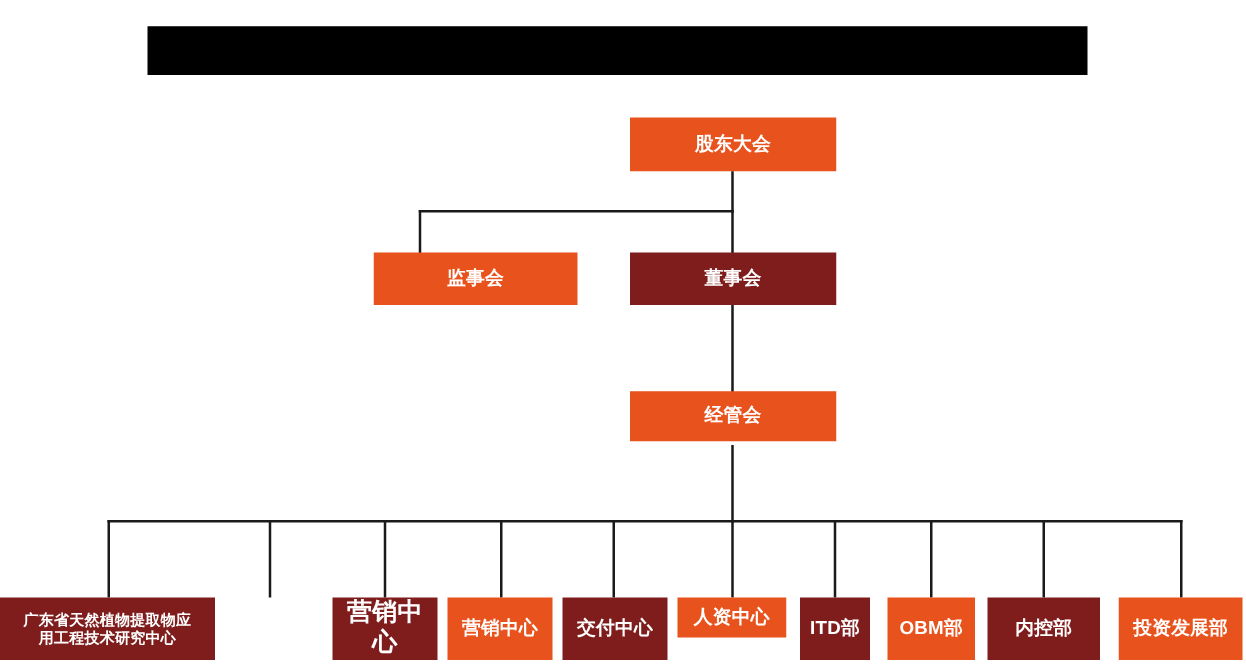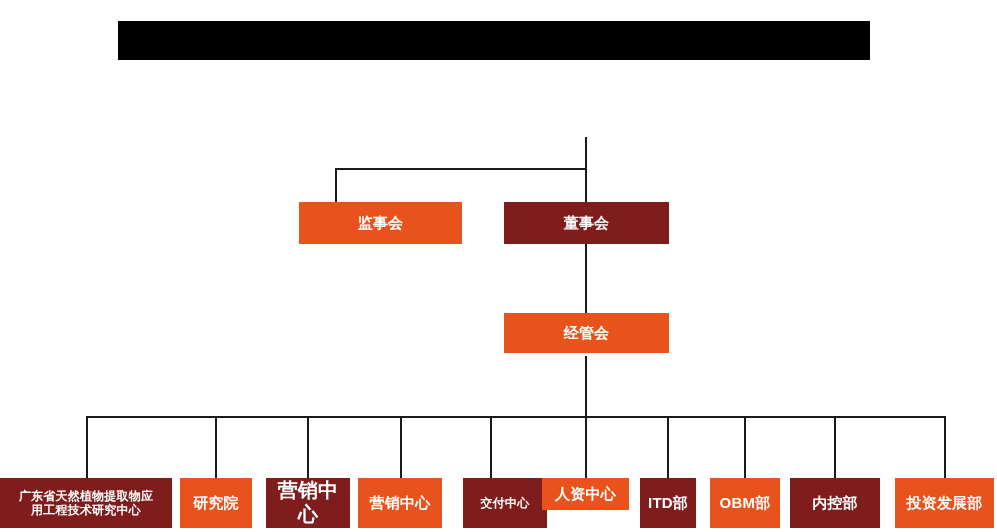--- a/index.html
+++ b/index.html
@@ -49,20 +49,23 @@
   .connector.h { height: 2px; }
   .connector.v { width: 2px; }
 </style>
 </head>
 <body>
 
 <div id="chart-root">
 
   <div class="redaction-bar" style="left:118px; top:21px; width:752px; height:39px;"></div>
 
+  <div class="node dark" style="left:504px; top:94px; width:165px; height:43px; font-size:15px;">
+    <span class="node-label">股东大会</span>
+  </div>
 
   <div class="connector v" style="left:585px; top:137px; height:33px;"></div>
   <div class="connector h" style="left:335px; top:168px; width:252px;"></div>
   <div class="connector v" style="left:335px; top:168px; height:35px;"></div>
   <div class="connector v" style="left:585px; top:168px; height:35px;"></div>
 
   <div class="node dark" style="left:255px; top:202px; width:163px; height:42px; font-size:15px;margin-left:44px;">
     <span class="node-label">监事会</span>
   </div>
 
@@ -88,33 +91,30 @@
   <div class="connector v" style="left:667px; top:416px; height:62px;"></div>
   <div class="connector v" style="left:744px; top:416px; height:62px;"></div>
   <div class="connector v" style="left:834px; top:416px; height:62px;"></div>
   <div class="connector v" style="left:944px; top:416px; height:62px;"></div>
 
   <div class="node light" style="left:0px; top:478px; width:172px; height:50px; font-size:12px;">
     <span class="node-label">广东省天然植物提取物应
 用工程技术研究中心</span>
   </div>
 
-  <div class="node dark" style="left:180px; top:478px; width:72px; height:50px; font-size:15px;">
-    <span class="node-label">研究院</span>
-  </div>
 
   <div class="node light" style="left:266px; top:478px; width:84px; height:50px; font-size:20px;">
     <span class="node-label">营销中心</span>
   </div>
 
   <div class="node dark" style="left:358px; top:478px; width:84px; height:50px; font-size:15px;">
     <span class="node-label">营销中心</span>
   </div>
 
-  <div class="node light" style="left:450px; top:478px; width:84px; height:50px; font-size:12px;margin-left:13px;">
+  <div class="node light" style="left:450px; top:478px; width:84px; height:50px; font-size:15px;">
     <span class="node-label">交付中心</span>
   </div>
 
   <div class="node dark" style="left:542px; top:478px; width:87px; height:32px; font-size:15px;">
     <span class="node-label">人资中心</span>
   </div>
 
   <div class="node light" style="left:640px; top:478px; width:56px; height:50px; font-size:15px;">
     <span class="node-label">ITD部</span>
   </div>

